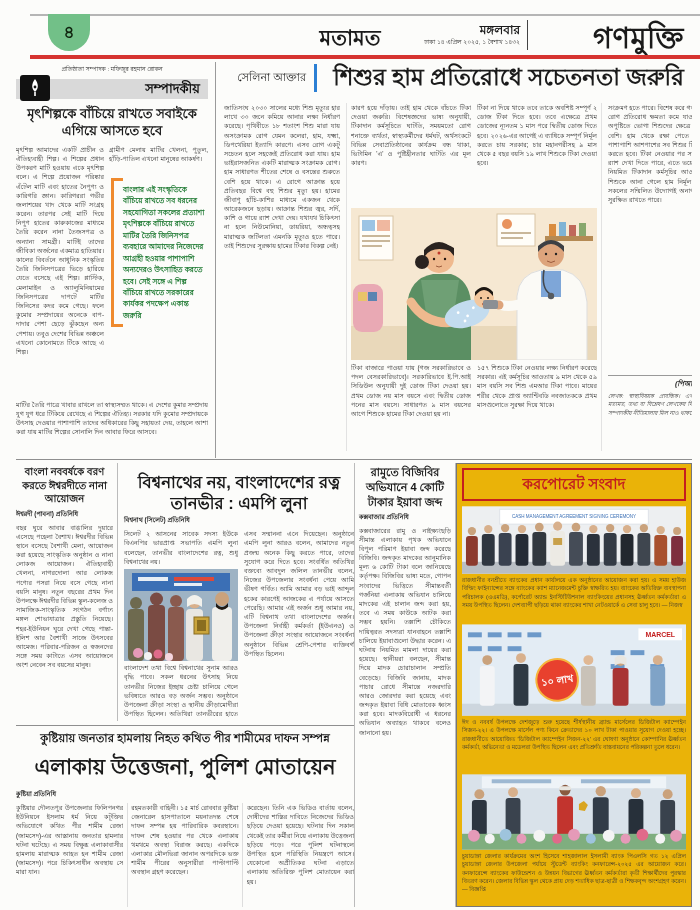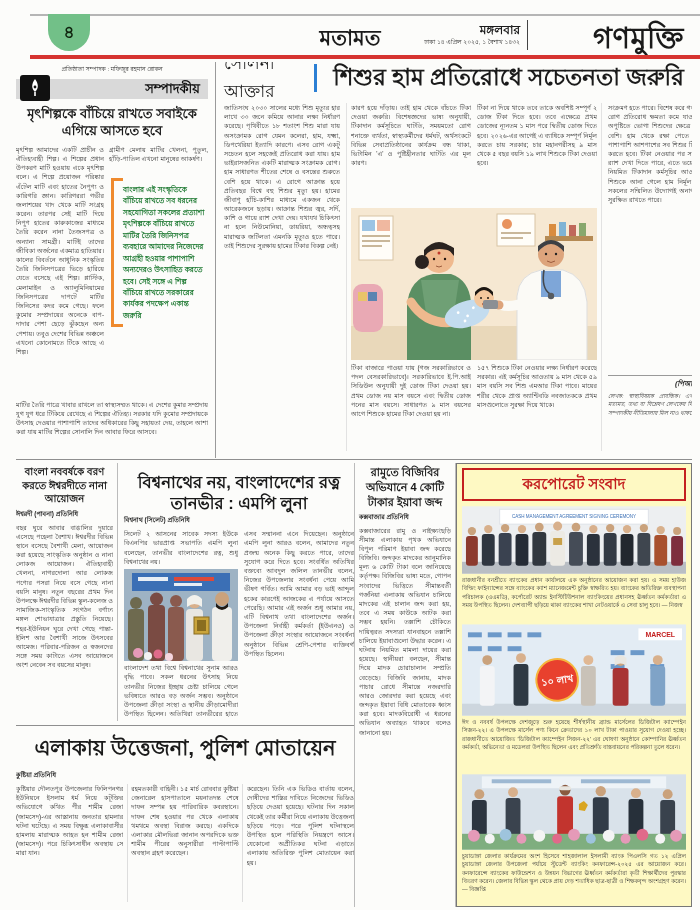--- a/index.html
+++ b/index.html
@@ -34,21 +34,21 @@
   .ed-colB{flex:1;display:flex;flex-direction:column;}
   .body-text{font-size:6.3px;line-height:1.46;text-align:justify;color:#2b2b2b;overflow:hidden;}
   .pullquote{position:relative;margin:3px 0;padding:8px 2px 8px 14px;color:var(--quote-green);
              font-size:7.4px;line-height:1.55;font-weight:bold;}
   .pullquote::before{content:"";position:absolute;left:2px;top:2px;bottom:2px;width:9px;
              border:3px solid var(--bracket-orange);border-right:none;}
   .ed-bottom{margin-top:3px;height:66px;}
 
   .lead{flex:1;padding-left:8px;overflow:hidden;}
   .lead-head{display:flex;align-items:center;gap:8px;height:32px;}
-  .lead-author{width:82px;text-align:left;font-size:17px;flex:none;}
+  .lead-author{width:82px;text-align:right;font-size:11px;flex:none;}
   .blue-bar{width:3px;height:28px;background:var(--byline-blue);flex:none;}
   .lead-headline{flex:1;text-align:center;font-size:23px;font-weight:800;}
   .lead-body{display:flex;gap:6px;margin-top:9px;height:348px;}
   .lead-c{width:116px;flex:none;}
   .lead-mid{width:246px;flex:none;border-left:1px solid #e2e2e2;border-right:1px solid #e2e2e2;padding:0 4px;}
   .mid-top,.mid-bottom{display:flex;gap:6px;}
   .mid-top{height:102px;}
   .mid-bottom{height:80px;}
   .mid-top .body-text,.mid-bottom .body-text{flex:1;}
   .illus{margin:3px 0;height:152px;}
@@ -72,21 +72,21 @@
   .tanvir-colR{flex:1;}
   .tanvir-photo{margin:2px 0;}
   .kushtia{border-top:1px solid #8f8f8f;margin-top:4px;padding-top:4px;flex:1;overflow:hidden;}
   .kicker{font-size:11.5px;font-weight:700;text-align:center;}
   .kushtia-headline{font-size:21px;font-weight:800;text-align:center;margin:2px 0 3px;}
   .kushtia-cols{column-count:3;column-gap:8px;column-rule:1px solid #ddd;height:118px;overflow:hidden;}
 
   .ramu{width:92px;flex:none;border-left:1px solid #bbb;border-right:1px solid #bbb;padding:0 4px;overflow:hidden;}
   .ramu-headline{font-size:11px;font-weight:800;text-align:center;line-height:1.35;margin:2px 0 2px;}
 
-  .corporate{flex:1;border:1px solid #777;padding:4px 5px;overflow:hidden;background:#fef9c3;}
+  .corporate{flex:1;border:1px solid #777;padding:4px 5px;overflow:hidden;background:#eab308;}
   .corp-title{border:2px solid var(--corporate-red);color:var(--corporate-red);font-size:15px;font-weight:800;
               text-align:center;padding:2px 0;margin-bottom:5px;}
   .caption{font-size:5.7px;line-height:1.45;text-align:justify;color:#333;margin:2px 0 4px;overflow:hidden;}
   .photo{display:block;width:100%;}
 </style>
 </head>
 <body>
 
 <div class="page">
 
@@ -269,20 +269,21 @@
                   <circle cx="45" cy="88" r="4" fill="#f5d6e0"></circle>
               </svg>
               <div class="body-text" style="height:56px;">বাংলাদেশ তথা বিশ্বে বিশ্বনাথের সুনাম আরও বৃদ্ধি পাবে। সকল ধরনের উৎসাহ নিয়ে তানভীর নিজের ইচ্ছায় চেষ্টা চালিয়ে গেলে ভবিষ্যতে আরও বড় অর্জন সম্ভব। অনুষ্ঠানে উপজেলা ক্রীড়া সংস্থা ও স্থানীয় ক্রীড়ামোদীরা উপস্থিত ছিলেন। অতিথিরা তানভীরের হাতে সম্মাননা স্মারক তুলে দেন।</div>
             </div>
             <div class="tanvir-colR body-text" style="height:196px;">এসব সম্মাননা এনে দিয়েছেন। অনুষ্ঠানে এমপি লুনা আরও বলেন, আমাদের নতুন প্রজন্ম অনেক কিছু করতে পারে, তাদের সুযোগ করে দিতে হবে। সংবর্ধিত অতিথির বক্তব্যে আবদুল জলিল তানভীর বলেন, নিজের উপজেলার সংবর্ধনা পেয়ে আমি ভীষণ গর্বিত। আমি আমার বড় ভাই আব্দুল হকের কারণেই আজকের এ পর্যায়ে আসতে পেরেছি। আমার এই অর্জন শুধু আমার নয়, এটি বিশ্বনাথ তথা বাংলাদেশের অর্জন। উপজেলা নির্বাহী কর্মকর্তা (ইউএনও) ও উপজেলা ক্রীড়া সংস্থার আয়োজনে সংবর্ধনা অনুষ্ঠানে বিভিন্ন শ্রেণি-পেশার ব্যক্তিবর্গ উপস্থিত ছিলেন।</div>
           </div>
         </section>
       </div>
 
       <section class="kushtia">
+        <div class="kicker">কুষ্টিয়ায় জনতার হামলায় নিহত কথিত পীর শামীমের দাফন সম্পন্ন</div>
         <h1 class="kushtia-headline">এলাকায় উত্তেজনা, পুলিশ মোতায়েন</h1>
         <div class="byline">কুষ্টিয়া প্রতিনিধি</div>
         <div class="kushtia-cols">
           <div class="body-text">কুষ্টিয়ার দৌলতপুর উপজেলার ফিলিপনগর ইউনিয়নে ইসলাম ধর্ম নিয়ে কটূক্তির অভিযোগে কথিত পীর শামীম রেজা (জামসেদ)-এর আস্তানায় জনতার হামলার ঘটনা ঘটেছে। এ সময় বিক্ষুব্ধ এলাকাবাসীর হামলায় মারাত্মক আহত হন শামীম রেজা (জামসেদ)। পরে চিকিৎসাধীন অবস্থায় সে মারা যান।</div>
           <div class="body-text">রহমতকারী বাহিনী। ১৫ মার্চ রোববার কুষ্টিয়া জেনারেল হাসপাতালে ময়নাতদন্ত শেষে দাফন সম্পন্ন হয় পারিবারিক কবরস্থানে। দাফন শেষ হওয়ার পর থেকে এলাকায় থমথমে অবস্থা বিরাজ করছে। একদিকে এলাকার মৌলভিরা জানান অপরদিকে ভক্ত শামীম পীরের অনুসারীরা পাল্টাপাল্টি অবস্থান গ্রহণ করেছেন।</div>
           <div class="body-text">করেছেন। তিনি এক ভিডিও বার্তায় বলেন, দোষীদের শাস্তির দাবিতে নিজেদের ভিডিও ছড়িয়ে দেওয়া হয়েছে। ঘটনার দিন সকাল থেকেই তার কর্মীরা নিয়ে এলাকায় উত্তেজনা ছড়িয়ে পড়ে। পরে পুলিশ ঘটনাস্থলে উপস্থিত হলে পরিস্থিতি নিয়ন্ত্রণে আসে। যেকোনো অপ্রীতিকর ঘটনা এড়াতে এলাকায় অতিরিক্ত পুলিশ মোতায়েন করা হয়।</div>
         </div>
       </section>
     </div>
 

